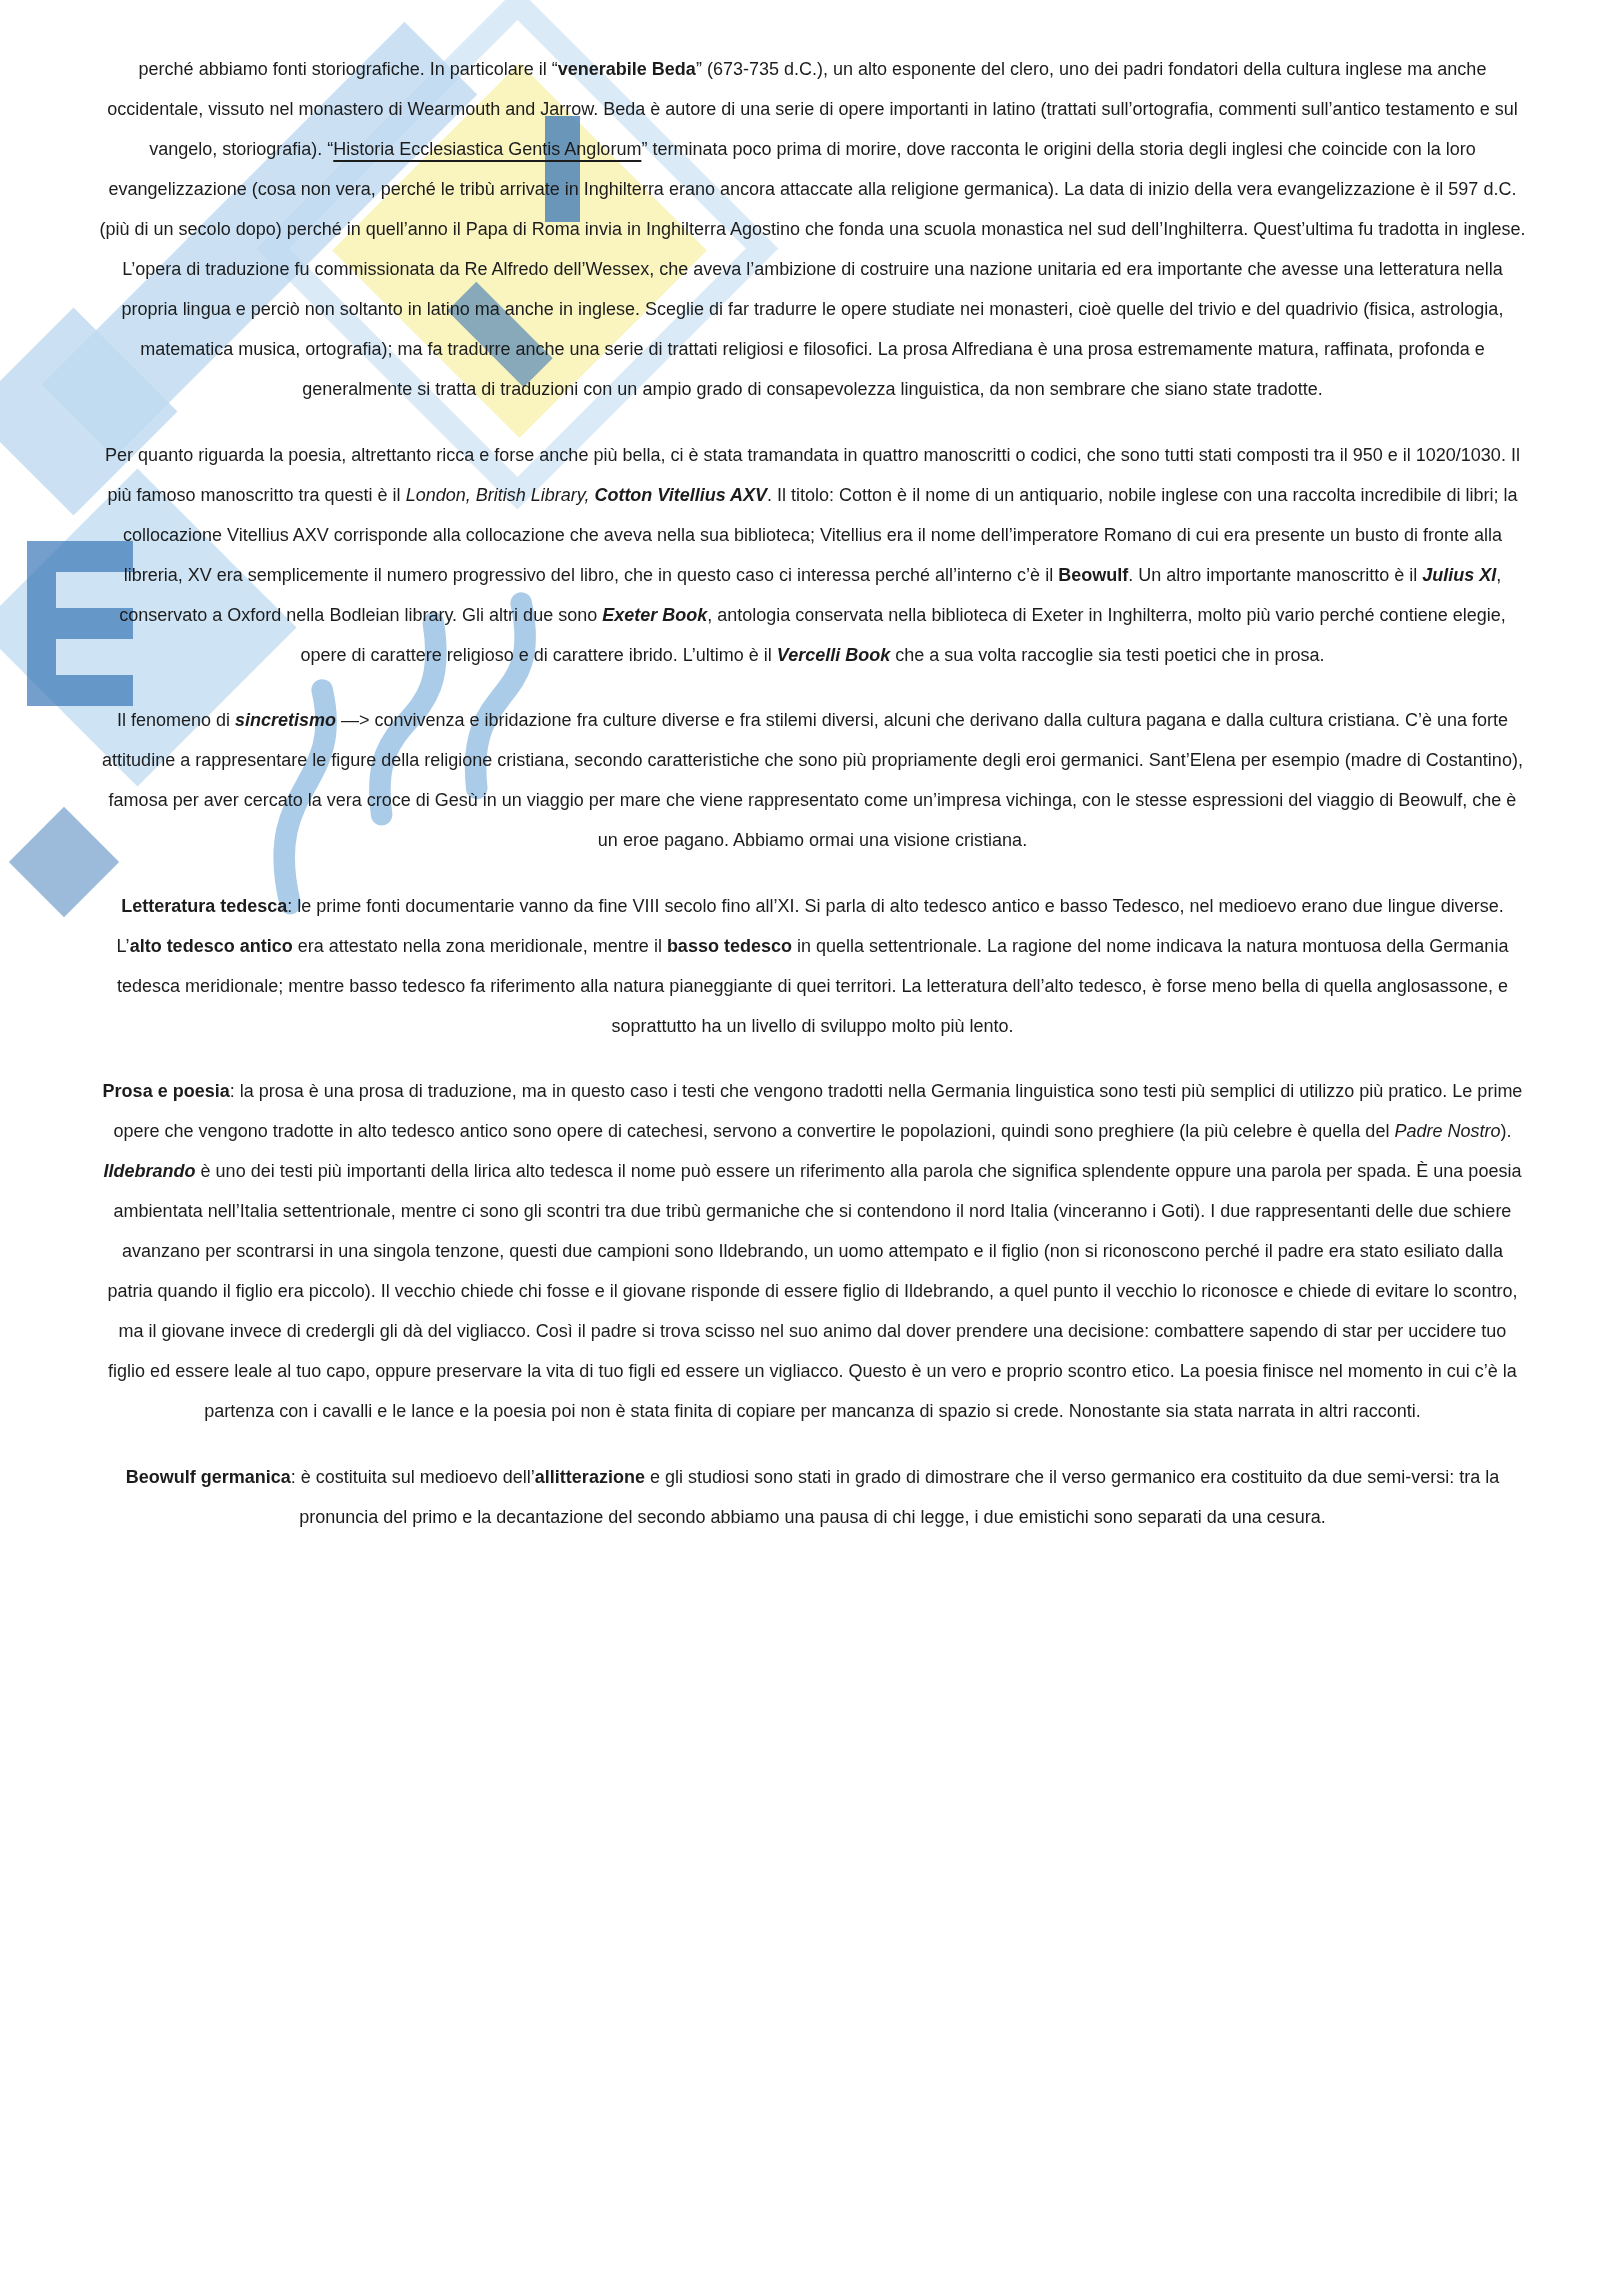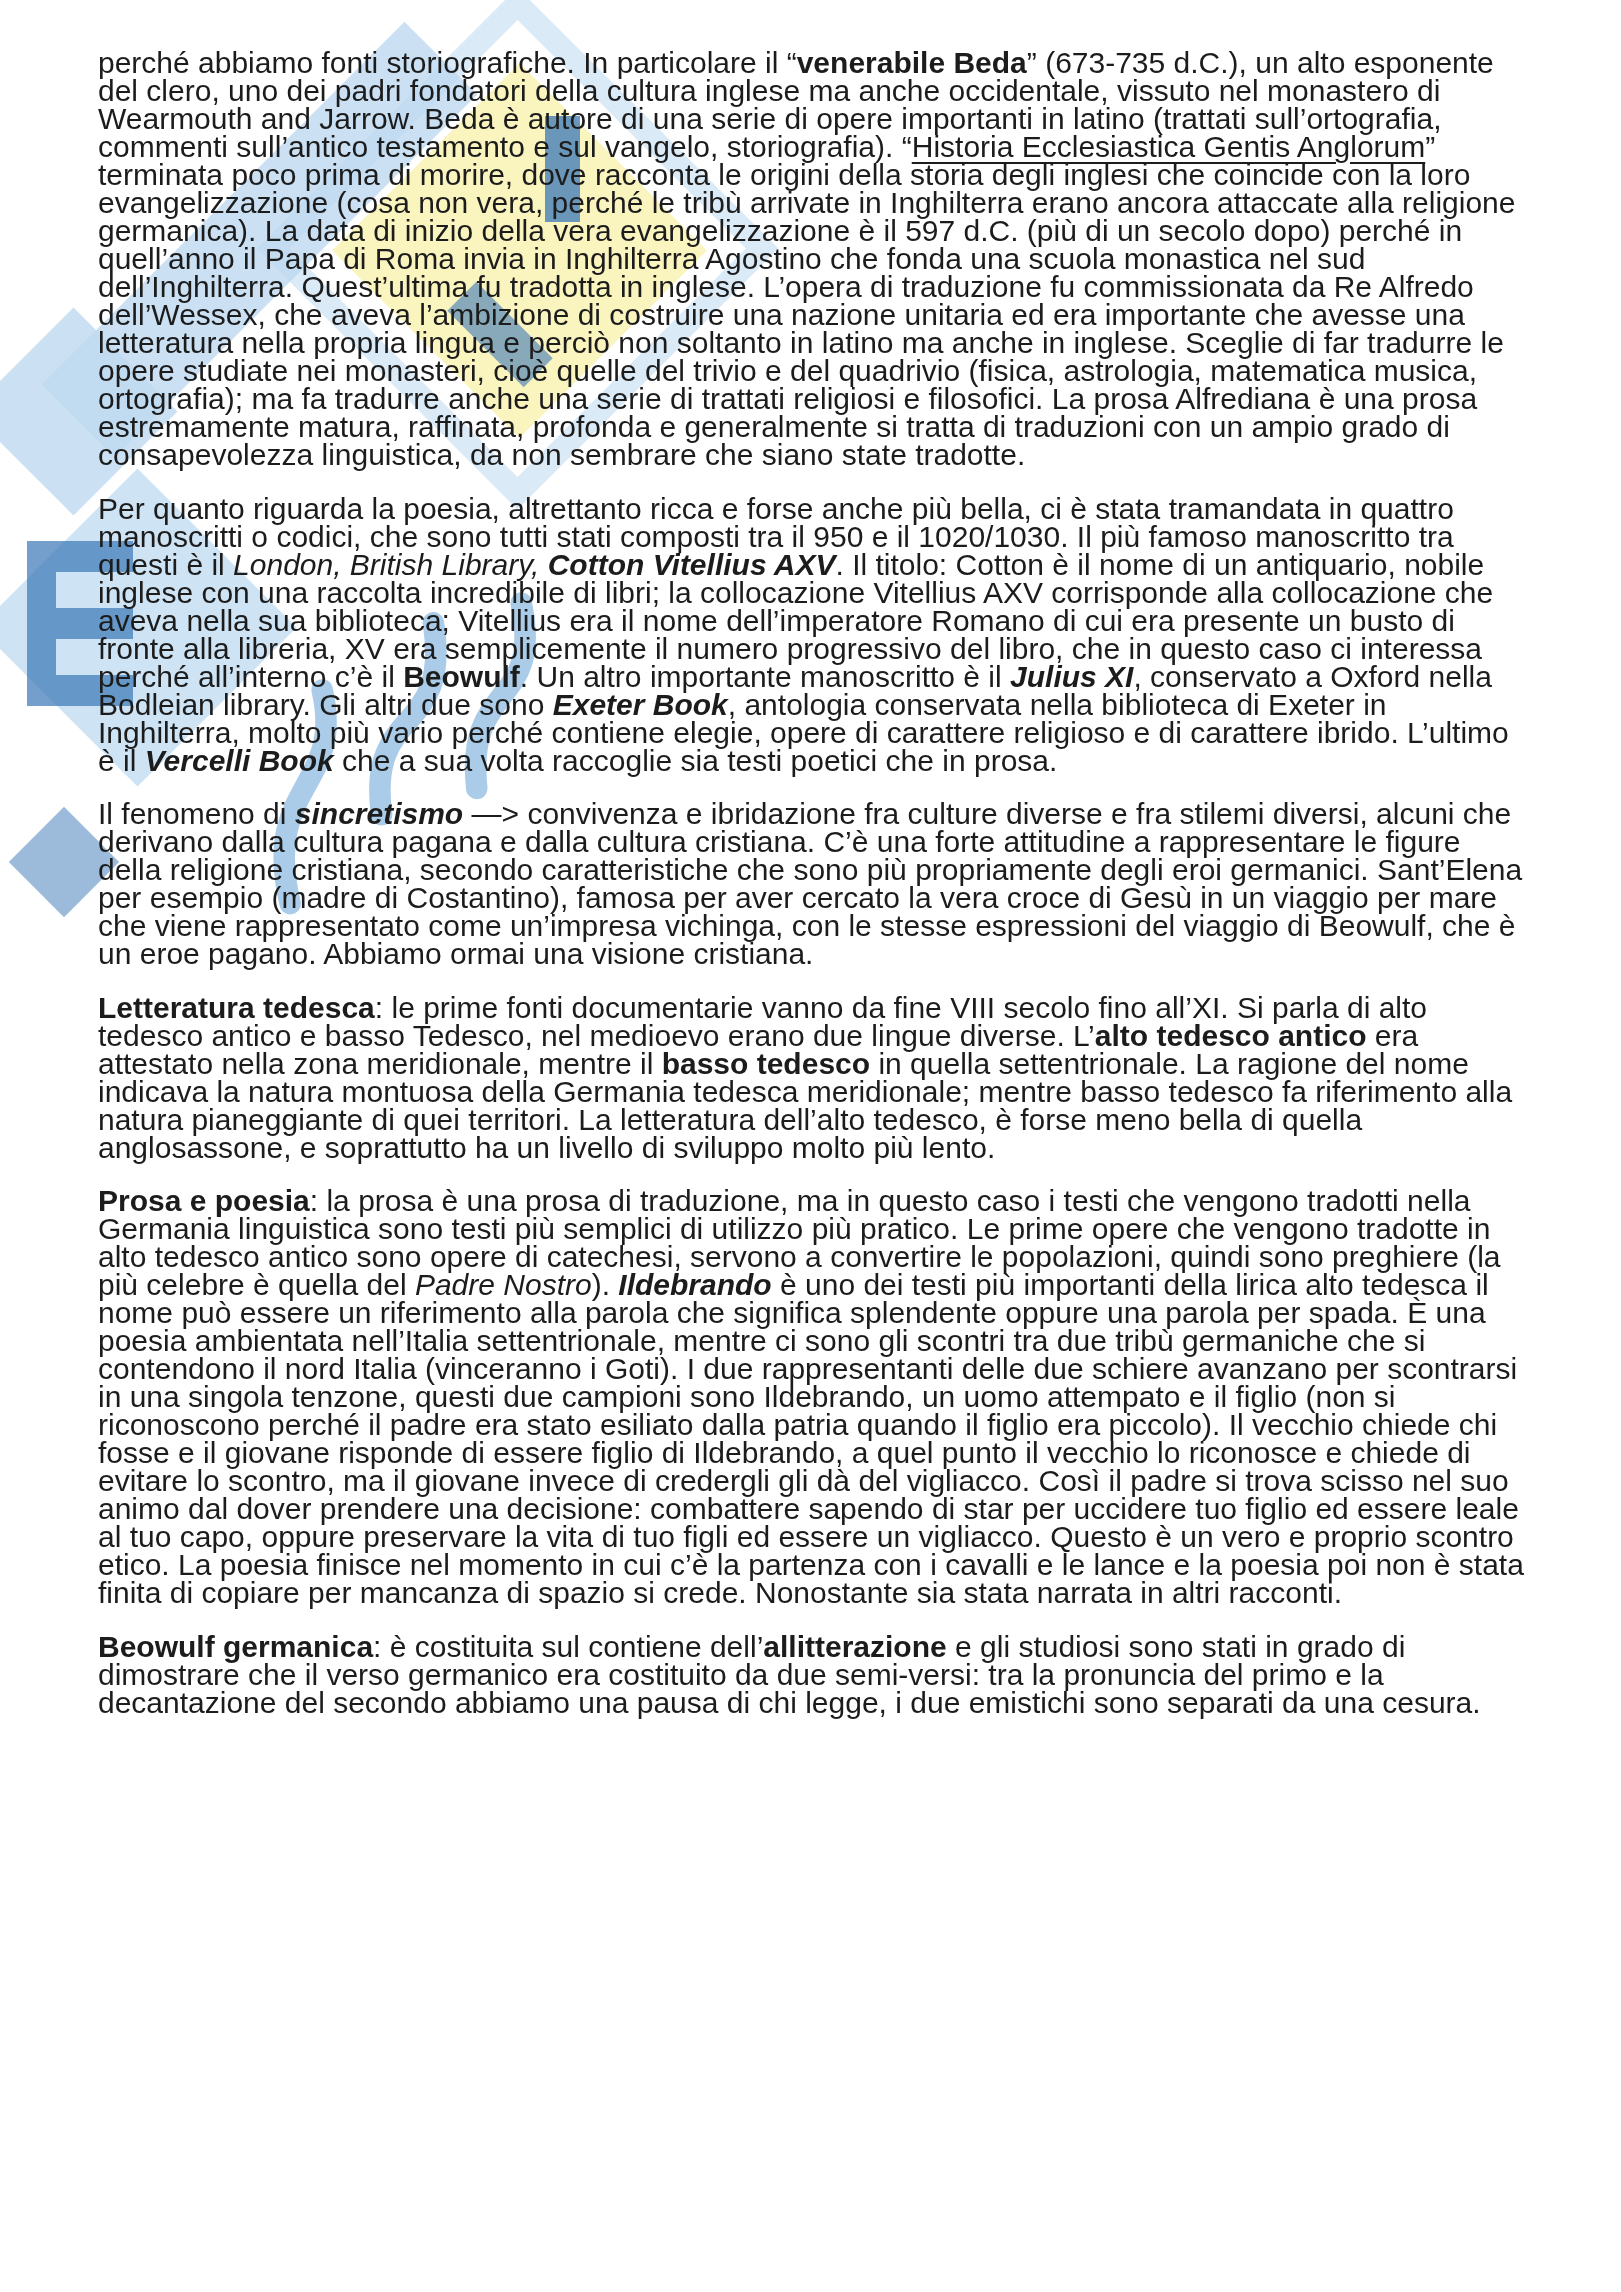--- a/index.html
+++ b/index.html
@@ -49,22 +49,22 @@
       linear-gradient(var(--wm-blue),var(--wm-blue));
     background-repeat:no-repeat;
     background-size:29px 100%,100% 31px,100% 31px,100% 31px;
     background-position:left top,left top,left 67px,left bottom;
   }
   .wm-script{left:157px;top:549px;transform:rotate(-42deg);opacity:.85;}
   
   .content{
     position:absolute;left:98px;top:49px;width:1429px;z-index:2;
     color:var(--text);
-    font-size:30px;line-height:28px;
-    text-align:left;
+    font-size:18px;line-height:40px;
+    text-align:center;
   }
   .para{margin:0 0 25.5px 0;}
   .b{font-weight:bold;}
   .i{font-style:italic;}
   .bi{font-weight:bold;font-style:italic;}
   .u{text-decoration:underline;text-underline-offset:4.9px;text-decoration-thickness:2px;}
 </style>
 </head>
 <body>
 
@@ -84,15 +84,15 @@
     <path d="M240,300 C305,210 345,285 400,190" fill="none" stroke="var(--wm-script-blue)" stroke-width="22" stroke-linecap="round"></path>
   </svg>
 </div>
 
 <main class="content">
     <p class="para"><span>perché abbiamo fonti storiografiche. In particolare il “</span><span class="b">venerabile Beda</span><span>” (673-735 d.C.), un alto esponente del clero, uno dei padri fondatori della cultura inglese ma anche occidentale, vissuto nel monastero di Wearmouth and Jarrow. Beda è autore di una serie di opere importanti in latino (trattati sull’ortografia, commenti sull’antico testamento e sul vangelo, storiografia). “</span><span class="u">Historia Ecclesiastica Gentis Anglorum</span><span>” terminata poco prima di morire, dove racconta le origini della storia degli inglesi che coincide con la loro evangelizzazione (cosa non vera, perché le tribù arrivate in Inghilterra erano ancora attaccate alla religione germanica). La data di inizio della vera evangelizzazione è il 597 d.C. (più di un secolo dopo) perché in quell’anno il Papa di Roma invia in Inghilterra Agostino che fonda una scuola monastica nel sud dell’Inghilterra. Quest’ultima fu tradotta in inglese. L’opera di traduzione fu commissionata da Re Alfredo dell’Wessex, che aveva l’ambizione di costruire una nazione unitaria ed era importante che avesse una letteratura nella propria lingua e perciò non soltanto in latino ma anche in inglese. Sceglie di far tradurre le opere studiate nei monasteri, cioè quelle del trivio e del quadrivio (fisica, astrologia, matematica musica, ortografia); ma fa tradurre anche una serie di trattati religiosi e filosofici. La prosa Alfrediana è una prosa estremamente matura, raffinata, profonda e generalmente si tratta di traduzioni con un ampio grado di consapevolezza linguistica, da non sembrare che siano state tradotte.</span></p>
     <p class="para"><span>Per quanto riguarda la poesia, altrettanto ricca e forse anche più bella, ci è stata tramandata in quattro manoscritti o codici, che sono tutti stati composti tra il 950 e il 1020/1030. Il più famoso manoscritto tra questi è il </span><span class="i">London, British Library, </span><span class="bi">Cotton Vitellius AXV</span><span>. Il titolo: Cotton è il nome di un antiquario, nobile inglese con una raccolta incredibile di libri; la collocazione Vitellius AXV corrisponde alla collocazione che aveva nella sua biblioteca; Vitellius era il nome dell’imperatore Romano di cui era presente un busto di fronte alla libreria, XV era semplicemente il numero progressivo del libro, che in questo caso ci interessa perché all’interno c’è il </span><span class="b">Beowulf</span><span>. Un altro importante manoscritto è il </span><span class="bi">Julius XI</span><span>, conservato a Oxford nella Bodleian library. Gli altri due sono </span><span class="bi">Exeter Book</span><span>, antologia conservata nella biblioteca di Exeter in Inghilterra, molto più vario perché contiene elegie, opere di carattere religioso e di carattere ibrido. L’ultimo è il </span><span class="bi">Vercelli Book</span><span> che a sua volta raccoglie sia testi poetici che in prosa.</span></p>
     <p class="para"><span>Il fenomeno di </span><span class="bi">sincretismo</span><span> —&gt; convivenza e ibridazione fra culture diverse e fra stilemi diversi, alcuni che derivano dalla cultura pagana e dalla cultura cristiana. C’è una forte attitudine a rappresentare le figure della religione cristiana, secondo caratteristiche che sono più propriamente degli eroi germanici. Sant’Elena per esempio (madre di Costantino), famosa per aver cercato la vera croce di Gesù in un viaggio per mare che viene rappresentato come un’impresa vichinga, con le stesse espressioni del viaggio di Beowulf, che è un eroe pagano. Abbiamo ormai una visione cristiana.</span></p>
     <p class="para"><span class="b">Letteratura tedesca</span><span>: le prime fonti documentarie vanno da fine VIII secolo fino all’XI. Si parla di alto tedesco antico e basso Tedesco, nel medioevo erano due lingue diverse. L’</span><span class="b">alto tedesco antico</span><span> era attestato nella zona meridionale, mentre il </span><span class="b">basso tedesco</span><span> in quella settentrionale. La ragione del nome indicava la natura montuosa della Germania tedesca meridionale; mentre basso tedesco fa riferimento alla natura pianeggiante di quei territori. La letteratura dell’alto tedesco, è forse meno bella di quella anglosassone, e soprattutto ha un livello di sviluppo molto più lento.</span></p>
     <p class="para"><span class="b">Prosa e poesia</span><span>: la prosa è una prosa di traduzione, ma in questo caso i testi che vengono tradotti nella Germania linguistica sono testi più semplici di utilizzo più pratico. Le prime opere che vengono tradotte in alto tedesco antico sono opere di catechesi, servono a convertire le popolazioni, quindi sono preghiere (la più celebre è quella del </span><span class="i">Padre Nostro</span><span>). </span><span class="bi">Ildebrando</span><span> è uno dei testi più importanti della lirica alto tedesca il nome può essere un riferimento alla parola che significa splendente oppure una parola per spada. È una poesia ambientata nell’Italia settentrionale, mentre ci sono gli scontri tra due tribù germaniche che si contendono il nord Italia (vinceranno i Goti). I due rappresentanti delle due schiere avanzano per scontrarsi in una singola tenzone, questi due campioni sono Ildebrando, un uomo attempato e il figlio (non si riconoscono perché il padre era stato esiliato dalla patria quando il figlio era piccolo). Il vecchio chiede chi fosse e il giovane risponde di essere figlio di Ildebrando, a quel punto il vecchio lo riconosce e chiede di evitare lo scontro, ma il giovane invece di credergli gli dà del vigliacco. Così il padre si trova scisso nel suo animo dal dover prendere una decisione: combattere sapendo di star per uccidere tuo figlio ed essere leale al tuo capo, oppure preservare la vita di tuo figli ed essere un vigliacco. Questo è un vero e proprio scontro etico. La poesia finisce nel momento in cui c’è la partenza con i cavalli e le lance e la poesia poi non è stata finita di copiare per mancanza di spazio si crede. Nonostante sia stata narrata in altri racconti.</span></p>
-    <p class="para"><span class="b">Beowulf germanica</span><span>: è costituita sul contiene dell’</span><span class="b">allitterazione</span><span> e gli studiosi sono stati in grado di dimostrare che il verso germanico era costituito da due semi-versi: tra la pronuncia del primo e la decantazione del secondo abbiamo una pausa di chi legge, i due emistichi sono separati da una cesura.</span></p>
+    <p class="para"><span class="b">Beowulf germanica</span><span>: è costituita sul medioevo dell’</span><span class="b">allitterazione</span><span> e gli studiosi sono stati in grado di dimostrare che il verso germanico era costituito da due semi-versi: tra la pronuncia del primo e la decantazione del secondo abbiamo una pausa di chi legge, i due emistichi sono separati da una cesura.</span></p>
   </main>
 
 
 </body></html>

